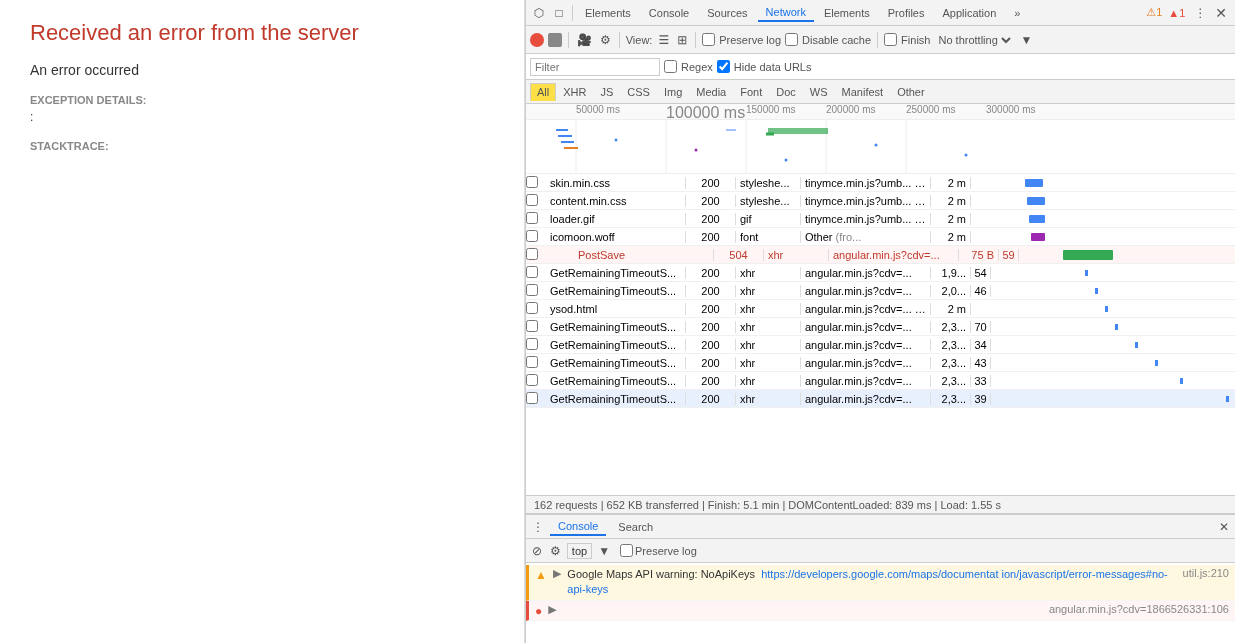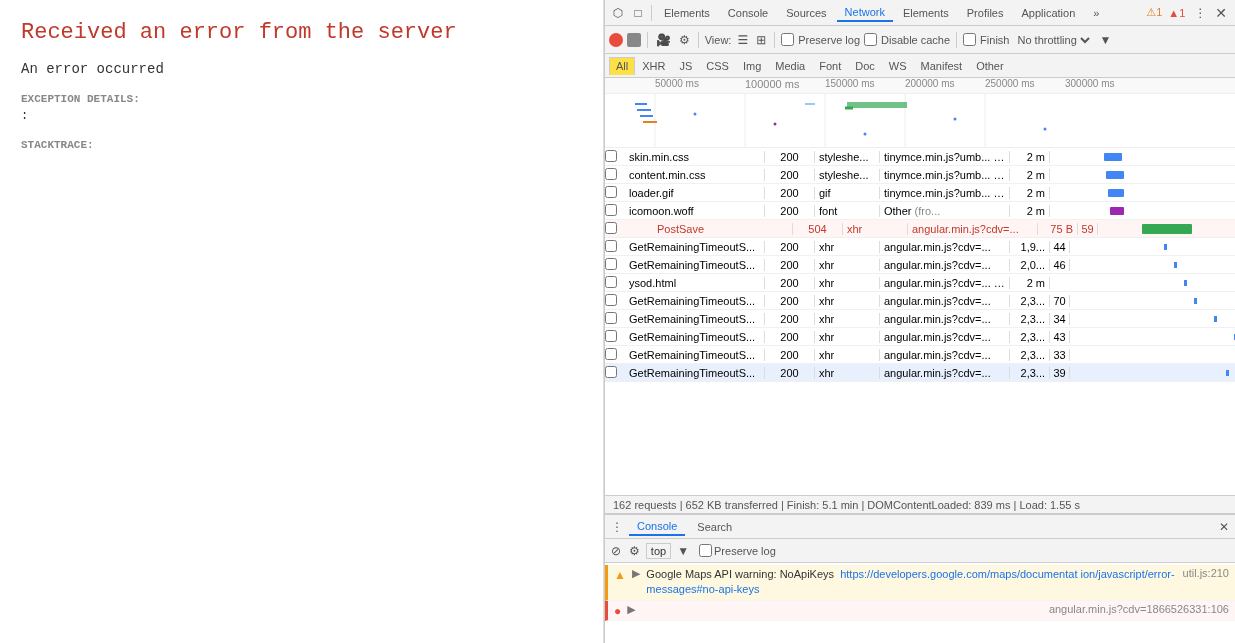--- a/index.html
+++ b/index.html
@@ -1,24 +1,23 @@
 <!DOCTYPE html>
 <html><head>
   <meta charset="utf-8">
   <style>
     * { margin: 0; padding: 0; box-sizing: border-box; }
     body { font-family: Arial, sans-serif; font-size: 12px; background: #fff; display: flex; width: 1235px; height: 643px; overflow: hidden; }
 
     
     #left-panel {
-      width: 604px;
-      padding: 20px 21px;
+      width: 525px;
+      padding: 20px 30px;
       border-right: 1px solid #ddd;
       flex-shrink: 0;
-      font-family: Liberation Mono, monospace;
     }
     .error-title {
       color: #c0392b;
       font-size: 22px;
       font-weight: normal;
       margin-bottom: 16px;
     }
     .error-subtitle {
       font-size: 14px;
       color: #333;
@@ -377,40 +376,51 @@
       </label>
       <select class="throttle-select">
         <option>No throttling</option>
         <option>Fast 3G</option>
         <option>Slow 3G</option>
         <option>Offline</option>
       </select>
       <span class="toolbar-icon">▼</span>
     </div>
 
+    <div class="filter-bar">
+      <input type="text" class="filter-input" placeholder="Filter" style="">
+      <label style="display:flex;align-items:center;gap:2px;font-size:11px;color:#555;cursor:pointer;">
+        <input type="checkbox" class="filter-checkbox" style="">
+        <span>Regex</span>
+      </label>
+      <label style="display:flex;align-items:center;gap:2px;font-size:11px;color:#555;cursor:pointer;">
+        <input type="checkbox" class="filter-checkbox" checked="" style="">
+        <span>Hide data URLs</span>
+      </label>
+    </div>
 
     <div class="type-tabs">
       <span class="type-tab active">All</span>
       <span class="type-tab">XHR</span>
       <span class="type-tab">JS</span>
       <span class="type-tab">CSS</span>
       <span class="type-tab">Img</span>
       <span class="type-tab">Media</span>
       <span class="type-tab">Font</span>
       <span class="type-tab">Doc</span>
       <span class="type-tab">WS</span>
       <span class="type-tab">Manifest</span>
       <span class="type-tab">Other</span>
     </div>
 
     <div class="timeline-chart" style="height:70px; position:relative; background:#fff; border-bottom:1px solid #eee; overflow:hidden;">
 
       <div style="display:flex; position:absolute; top:0; left:0; right:0; height:16px; background:#f9f9f9; border-bottom:1px solid #eee;">
         <span style="position:absolute; left:50px; font-size:10px; color:#888;">50000 ms</span>
-        <span style="position:absolute; left:140px; font-size:11px; color:#888;">100000 ms</span>
+        <span style="position:absolute; left:140px; font-size:16px; color:#888;">100000 ms</span>
         <span style="position:absolute; left:220px; font-size:10px; color:#888;">150000 ms</span>
         <span style="position:absolute; left:300px; font-size:10px; color:#888;">200000 ms</span>
         <span style="position:absolute; left:380px; font-size:10px; color:#888;">250000 ms</span>
         <span style="position:absolute; left:460px; font-size:10px; color:#888;">300000 ms</span>
       </div>
 
       <svg style="position:absolute;top:16px;left:0;width:100%;height:54px;">
 
         <line x1="50" y1="0" x2="50" y2="54" stroke="#eee" stroke-width="1"></line>
         <line x1="140" y1="0" x2="140" y2="54" stroke="#eee" stroke-width="1"></line>
@@ -515,21 +525,21 @@
           </div>
         </div>
 
         <div class="table-row">
           <div class="col-check"><input type="checkbox" style="width: 12px; height: 12px;"></div>
           <div class="col-name">GetRemainingTimeoutS...</div>
           <div class="col-status">200</div>
           <div class="col-type">xhr</div>
           <div class="col-initiator">angular.min.js?cdv=...</div>
           <div class="col-size">1,9...</div>
-          <div class="col-time">44</div>
+          <div class="col-time">54</div>
           <div class="col-waterfall">
             <div style="position:relative;width:100%;height:18px;">
               <div style="position:absolute;left:90px;top:6px;width:3px;height:6px;background:#4285f4;"></div>
             </div>
           </div>
         </div>
 
         <div class="table-row">
           <div class="col-check"><input type="checkbox" style="width: 12px; height: 12px;"></div>
           <div class="col-name">GetRemainingTimeoutS...</div>

